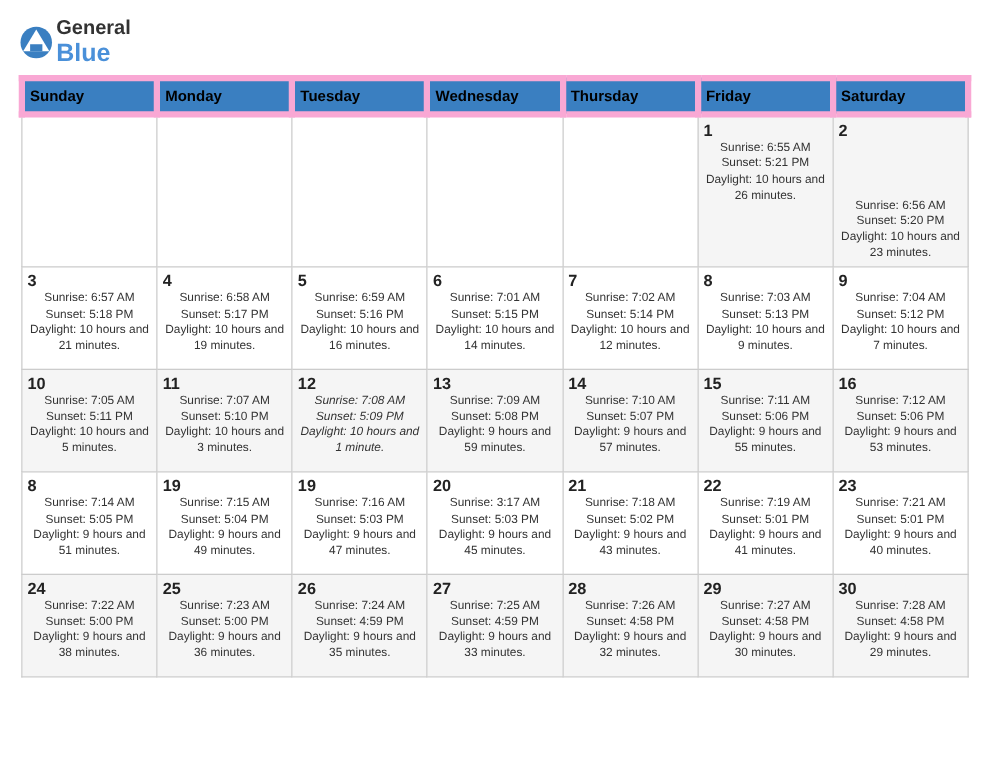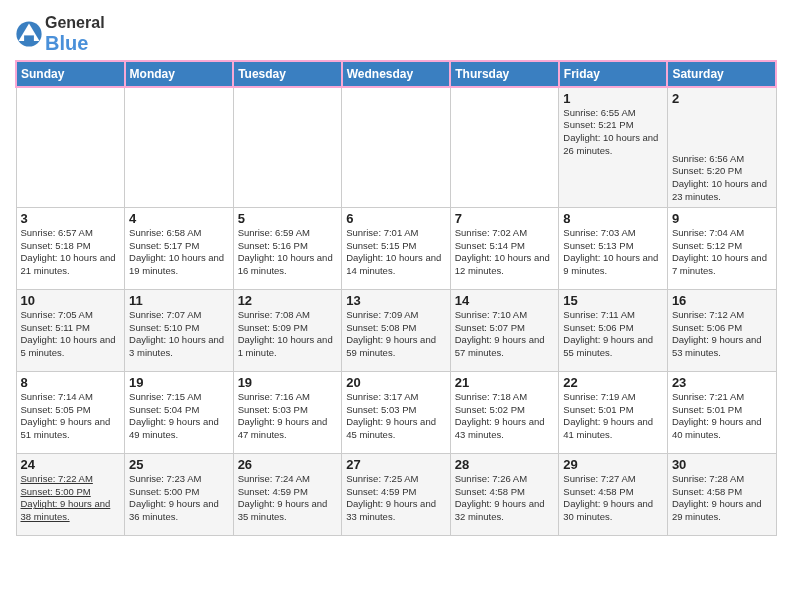--- a/index.html
+++ b/index.html
@@ -44,26 +44,26 @@
       font-size: 15px;
       color: #555;
     }
     table {
       width: 100%;
       border-collapse: collapse;
       table-layout: fixed;
     }
     thead th {
       background-color: #3a7fc1;
-      color: #ffffff;
+      color: #000000;
       font-size: 12px;
       font-weight: bold;
       padding: 5px 4px;
       text-align: left;
-      border: 2px solid #f9a8d4;
+      border: 5px solid #f9a8d4;
     }
     tbody td {
       border: 1px solid #ccc;
       vertical-align: top;
       padding: 3px 4px;
       font-size: 10px;
       color: #333;
       background: #fff;
       height: 82px;
     }
@@ -74,20 +74,21 @@
       font-size: 13px;
       font-weight: bold;
       color: #222;
       display: block;
       margin-bottom: 1px;
     }
     .day-detail {
       font-size: 9.5px;
       line-height: 1.35;
       color: #333;
+      text-align: center;
     }
     .empty-cell {
       background: #fff !important;
     }
   </style>
 </head>
 <body>
 
 <div class="container">
   <div class="header-area">
@@ -188,21 +189,21 @@
 Daylight: 10 hours and 5 minutes.</div>
           </td>
           <td>
             <span class="day-number">11</span>
             <div class="day-detail" style="white-space: pre-line;">Sunrise: 7:07 AM
 Sunset: 5:10 PM
 Daylight: 10 hours and 3 minutes.</div>
           </td>
           <td>
             <span class="day-number">12</span>
-            <div class="day-detail" style="white-space: pre-line;">Sunrise: 7:08 AM
+            <div class="day-detail" style="white-space: pre-line; font-style: italic;">Sunrise: 7:08 AM
 Sunset: 5:09 PM
 Daylight: 10 hours and 1 minute.</div>
           </td>
           <td>
             <span class="day-number">13</span>
             <div class="day-detail" style="white-space: pre-line;">Sunrise: 7:09 AM
 Sunset: 5:08 PM
 Daylight: 9 hours and 59 minutes.</div>
           </td>
           <td>
@@ -264,21 +265,21 @@
           <td>
             <span class="day-number">23</span>
             <div class="day-detail" style="white-space: pre-line;">Sunrise: 7:21 AM
 Sunset: 5:01 PM
 Daylight: 9 hours and 40 minutes.</div>
           </td>
         </tr>
         <tr>
           <td>
             <span class="day-number">24</span>
-            <div class="day-detail" style="white-space: pre-line; text-decoration: underline;">Sunrise: 7:22 AM
+            <div class="day-detail" style="white-space: pre-line;">Sunrise: 7:22 AM
 Sunset: 5:00 PM
 Daylight: 9 hours and 38 minutes.</div>
           </td>
           <td>
             <span class="day-number">25</span>
             <div class="day-detail" style="white-space: pre-line;">Sunrise: 7:23 AM
 Sunset: 5:00 PM
 Daylight: 9 hours and 36 minutes.</div>
           </td>
           <td>

